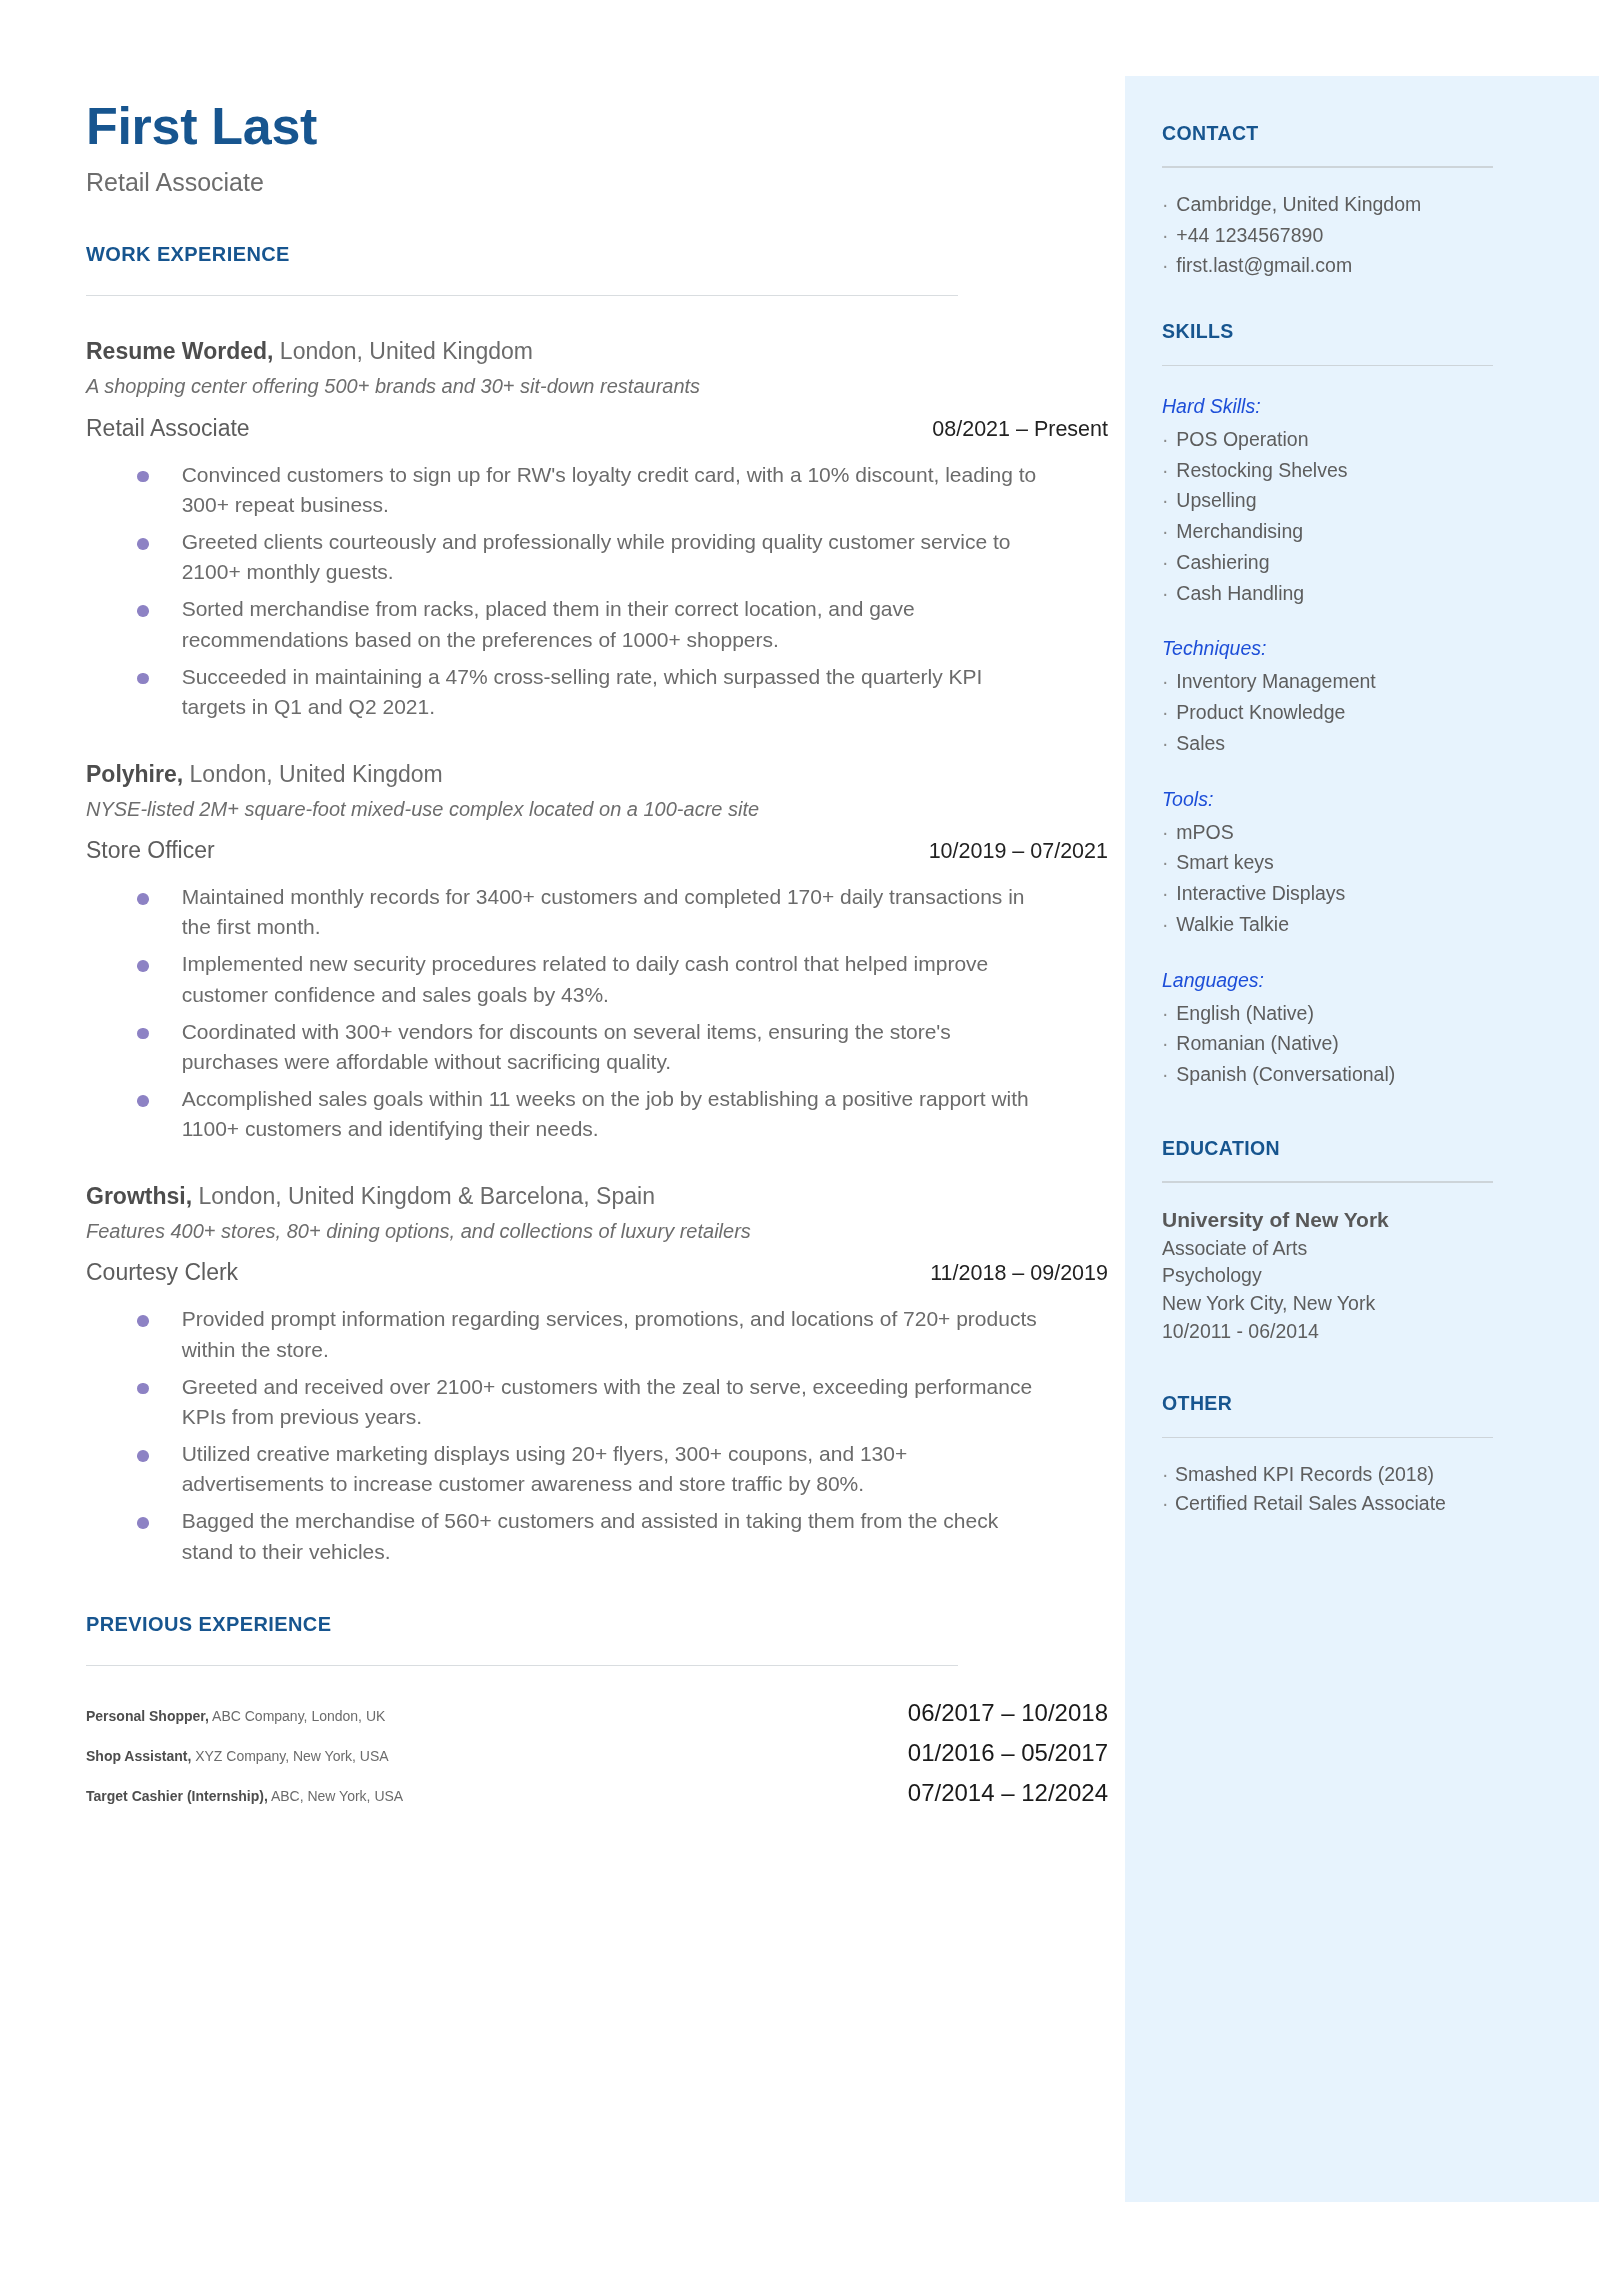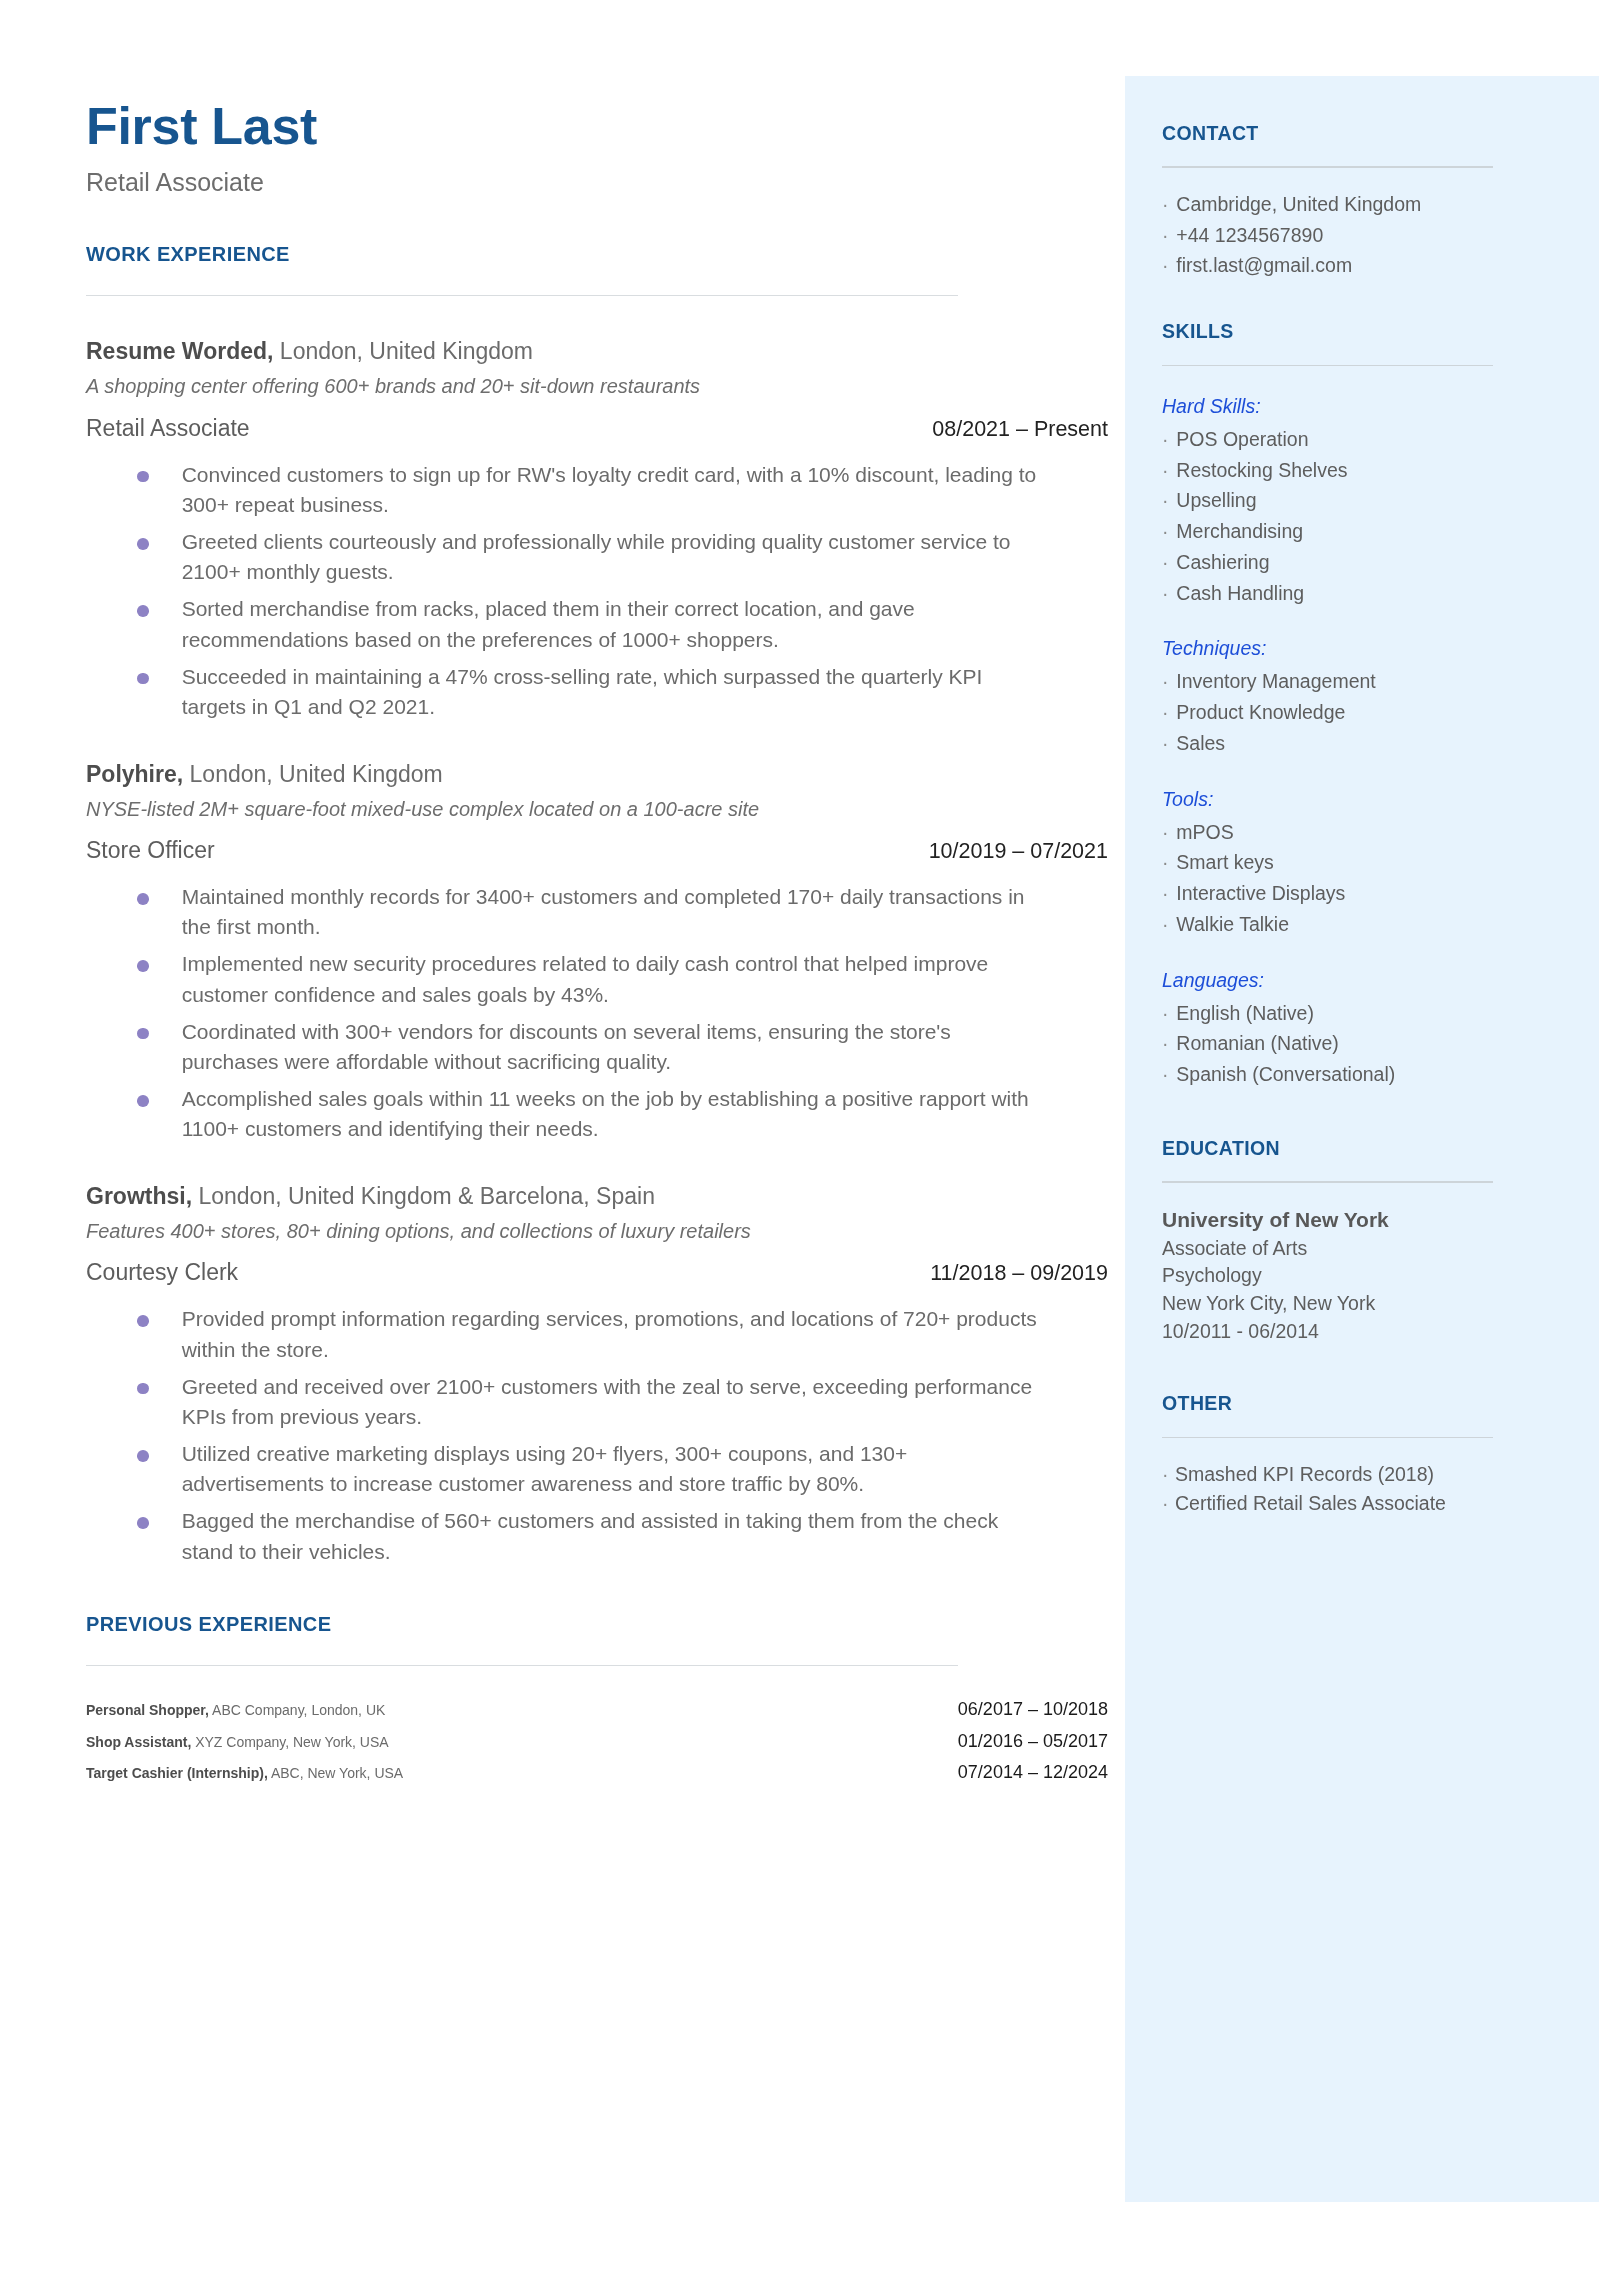--- a/index.html
+++ b/index.html
@@ -156,21 +156,21 @@
 
   .prev-list { margin-top:30px; }
   .prev-row {
     display:flex;
     align-items:baseline;
     justify-content:space-between;
     margin-bottom:5.2px;
   }
   .prev-label { font-size:14px; color:#6b6b6b; line-height:1.45; }
   .prev-label b { color:#4d4d4d; font-weight:bold; }
-  .prev-dates { font-size:18px; color:#1a1a1a; line-height:1.45; white-space:nowrap; }
+  .prev-dates { font-size:24px; color:#1a1a1a; line-height:1.45; white-space:nowrap; }
 </style>
 </head>
 <body>
 
 <div class="page">
 
   <aside class="sidebar">
     <div class="sb-inner">
 
       <section>
@@ -322,21 +322,21 @@
 
     <section class="section">
       <div class="sec-heading">WORK EXPERIENCE</div>
       <div class="sec-rule"></div>
 
       <article class="job">
         <div class="job-company">
           <b>Resume Worded,</b>
           <span>London, United Kingdom</span>
         </div>
-        <div class="job-desc">A shopping center offering 600+ brands and 20+ sit-down restaurants</div>
+        <div class="job-desc">A shopping center offering 500+ brands and 30+ sit-down restaurants</div>
         <div class="job-row">
           <span class="job-title">Retail Associate</span>
           <span class="job-dates">08/2021 – Present</span>
         </div>
         <ul class="bullets">
           <li>
               <span class="bdot"></span>
               <span class="btxt">Convinced customers to sign up for RW's loyalty credit card, with a 10% discount, leading to 300+ repeat business.</span>
             </li>
           <li>

